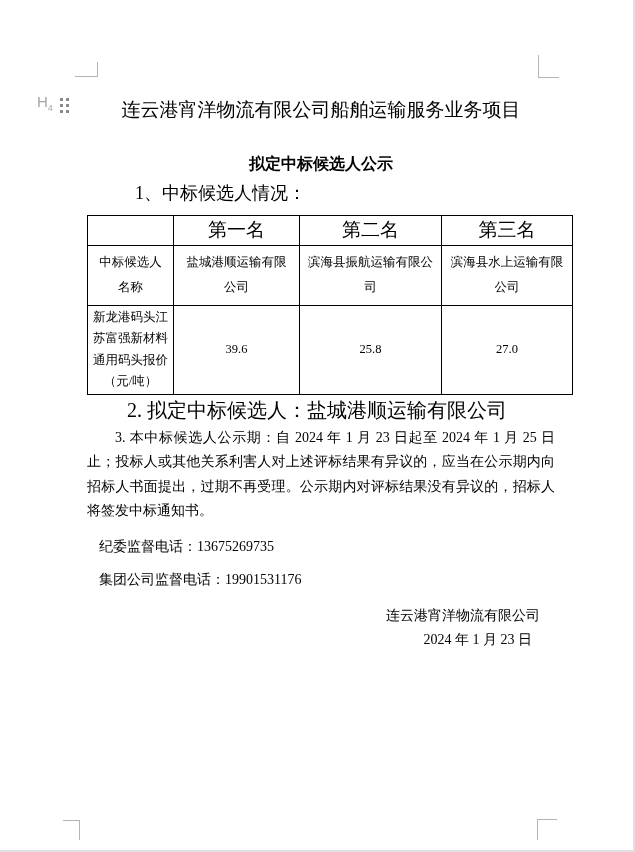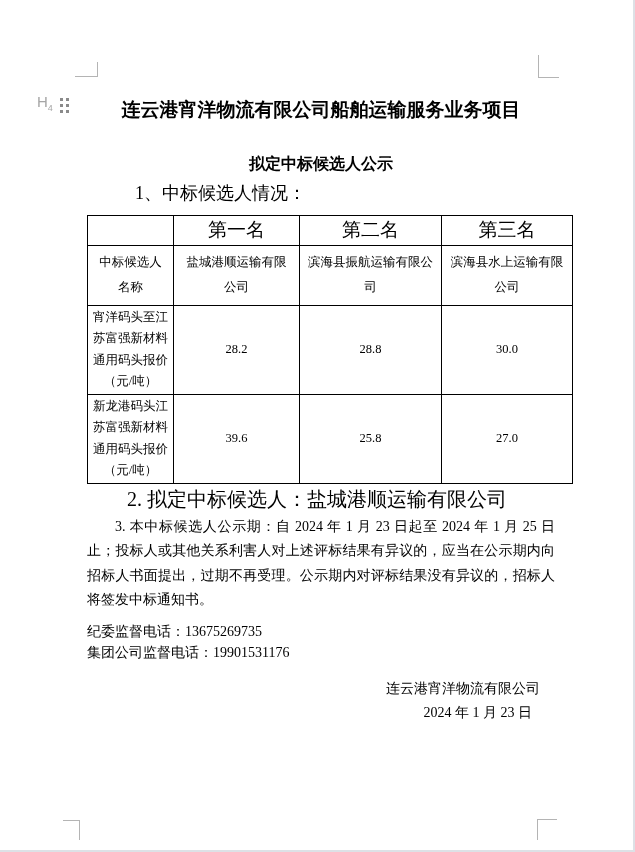--- a/index.html
+++ b/index.html
@@ -22,38 +22,38 @@
   .crop-br { left:537px; top:819px; width:19px; height:20px; border-left:1px solid #b4b4b4;  border-top:1px solid #b4b4b4; }
   
   .marker { position:absolute; left:37px; top:94px; display:flex; align-items:center; gap:7px;
             font-family:"Liberation Sans","DejaVu Sans",sans-serif; color:#a6a6a6; }
   .marker .h { font-size:15px; line-height:15px; }
   .marker .lvl { font-size:9px; vertical-align:sub; }
   .dots { display:grid; grid-template-columns:3px 3px; grid-auto-rows:3px; gap:3px; cursor:grab; }
   .dots span { width:3px; height:3px; background:#8a8a8a; }
 
   .content { position:absolute; left:87px; top:0; width:485px; }
-  .title    { margin:100px 0 0 0; width:468px; text-align:center; font-weight:bold; font-size:19px; line-height:20px; }
+  .title    { margin:100px 0 0 0; width:468px; text-align:center; font-weight:normal; font-size:19px; line-height:20px; }
   .subtitle { margin:35px 0 0 0;  width:468px; text-align:center; font-weight:bold; font-size:16px; line-height:17px; }
   .para1 { margin:15px 0 0 0; width:468px; font-size:14px; line-height:18.5px; text-align:justify; text-indent:2em; }
   .item1 { margin:12px; width:468px; font-size:18px; line-height:18.5px; text-indent:2em; }
 
   table.bid { margin-top:4px; border-collapse:collapse; table-layout:fixed; width:485px; }
   table.bid td { border:1px solid #000; box-sizing:border-box; padding:1px 3px; vertical-align:middle;
                  font-size:12.5px; text-align:center; }
   tr.hdr td   { height:30px; font-size:19px; }
   tr.names td { height:60px; line-height:25px; }
   tr.price td { height:84px; }
   td.rowlabel { text-align:left; line-height:21.5px; white-space:pre-line; font-size:12.5px; }
   td.centerlabel { white-space:pre-line; line-height:25px; }
 
   .item2 { margin:6px 0 0 0; width:468px; font-size:20px; line-height:18px; text-indent:2em; }
   .para3 { margin:7px 0 0 0; width:468px; font-size:14px; line-height:24.5px; text-align:justify; text-indent:2em; }
   .phones { margin:8px 0 0 0; width:468px; font-size:14px; line-height:21px; }
-  .phones p { margin:0; }
+  .phones p { margin:12px; }
   .sig { margin:14px 0 0 0; width:485px; font-size:14px; line-height:24px; }
   .sig .company { text-align:right; padding-right:32px; margin:0; }
   .sig .date    { text-align:right; padding-right:40px; margin:0; }
 </style>
 </head>
 <body>
 
 <div class="page">
 
   <div class="crop crop-tl"></div>
@@ -98,29 +98,20 @@
         <td class="centerlabel">中标候选人
 名称</td>
         <td class="centerlabel">盐城港顺运输有限
 公司</td>
         <td class="centerlabel">滨海县振航运输有限公
 司</td>
         <td class="centerlabel">滨海县水上运输有限
 公司</td>
       </tr>
       <tr class="price">
-        <td class="rowlabel">宵洋码头至江
-苏富强新材料
-通用码头报价
-（元/吨）</td>
-        <td>28.2</td>
-        <td>28.8</td>
-        <td>30.0</td>
-      </tr>
-      <tr class="price">
         <td class="rowlabel">新龙港码头江
 苏富强新材料
 通用码头报价
 （元/吨）</td>
         <td>39.6</td>
         <td>25.8</td>
         <td>27.0</td>
       </tr>
     </tbody>
       </table>

